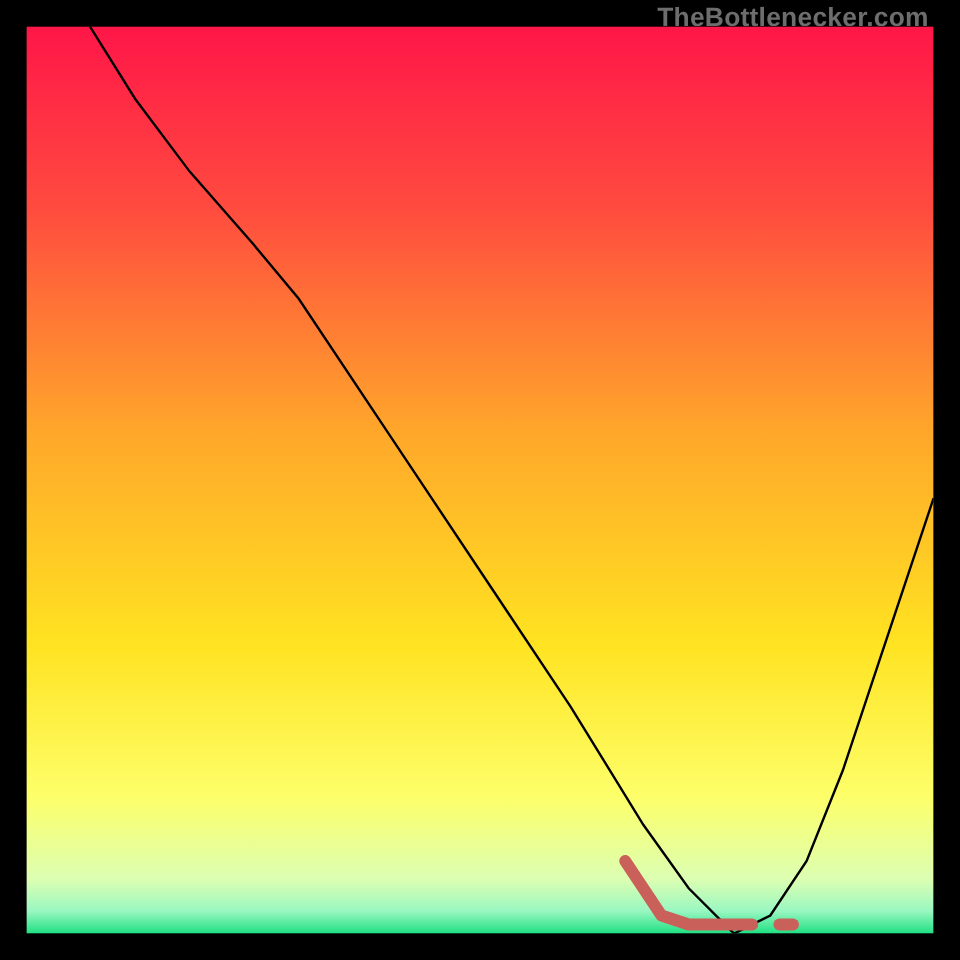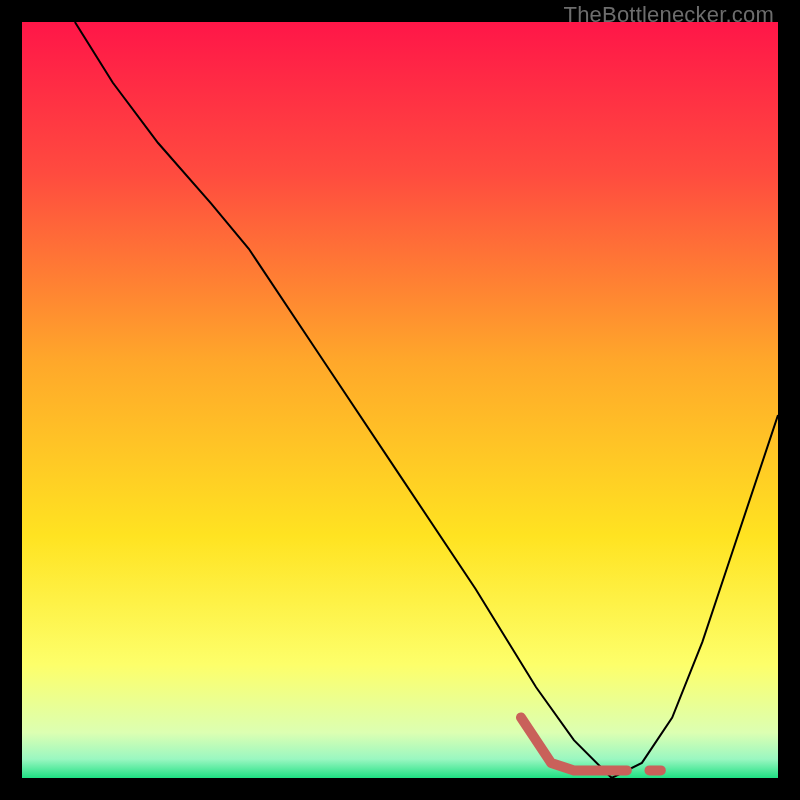--- a/index.html
+++ b/index.html
@@ -25,21 +25,21 @@
     top: 0;
     width: 756px;
     height: 756px;
   }
   .watermark {
     position: absolute;
     top: 2px;
     right: 26px;
     color: #6d6d6d;
     font-size: 22px;
-    font-weight: 400;
+    font-weight: 700;
     letter-spacing: 0.2px;
   }
 </style>
 </head>
 <body>
 
 <div class="watermark">TheBottlenecker.com</div>
 
 <div class="frame">
   <svg class="plot" viewBox="0 0 756 756" preserveAspectRatio="none">

